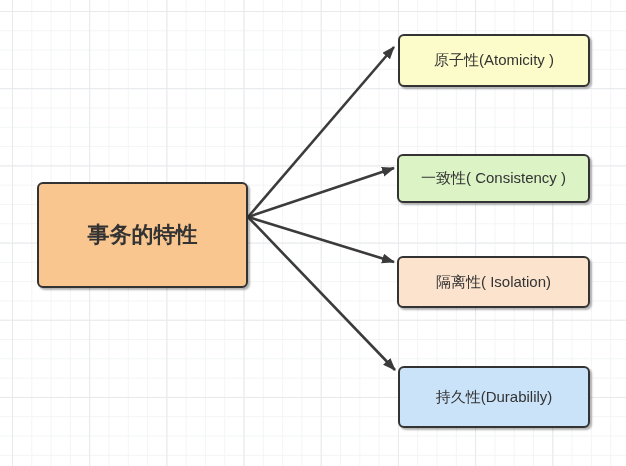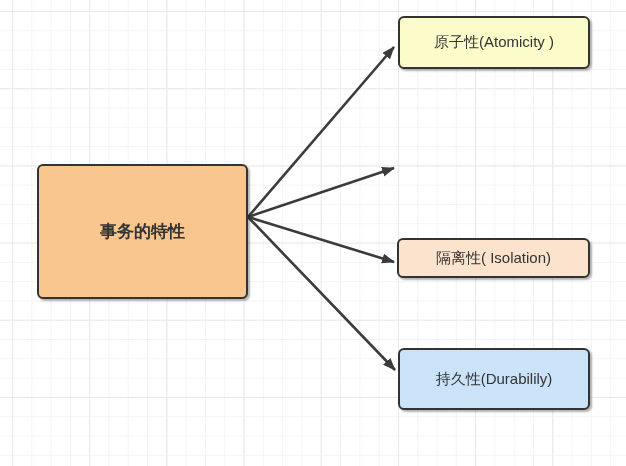--- a/index.html
+++ b/index.html
@@ -31,34 +31,35 @@
     box-sizing: border-box;
     border: 2px solid #333333;
     border-radius: 6px;
     box-shadow: 2px 2px 2px rgba(0,0,0,0.30);
     display: flex;
     align-items: center;
     justify-content: center;
     text-align: center;
     color: #333333;
     cursor: default;
+    margin-top: 18px;
   }
   .node-root {
     left: 37px; top: 164px;
-    width: 211px; height: 135px;
-    font-size: 17px;
+    width: 211px; height: 106px;
+    font-size: 22px;
     font-weight: bold;
   }
   .node-child {
     font-size: 15px;
     font-weight: normal;
   }
   .node-atomicity   { left: 398px; top: 16px;  width: 192px; height: 53px; }
   .node-consistency { left: 397px; top: 136px; width: 193px; height: 49px; }
-  .node-isolation   { left: 397px; top: 238px; width: 193px; height: 40px; }
+  .node-isolation   { left: 397px; top: 238px; width: 193px; height: 52px; }
   .node-durability  { left: 398px; top: 348px; width: 192px; height: 62px; }
   svg.arrows {
     position: absolute;
     left: 0; top: 0;
     width: 626px; height: 466px;
     pointer-events: none;
   }
   svg.arrows line {
     stroke: #3b3b3b;
     stroke-width: 2.6;
@@ -83,20 +84,23 @@
   </svg>
 
   <div class="node node-root" style="background-color: rgb(250, 198, 143);">
     <span>事务的特性</span>
   </div>
 
   <div class="node node-child node-atomicity" style="background-color: rgb(252, 252, 203);">
     <span>原子性(Atomicity )</span>
   </div>
 
+  <div class="node node-child node-consistency" style="background-color: rgb(220, 243, 198);">
+    <span>一致性( Consistency )</span>
+  </div>
 
   <div class="node node-child node-isolation" style="background-color: rgb(251, 227, 205);">
     <span>隔离性( Isolation)</span>
   </div>
 
   <div class="node node-child node-durability" style="background-color: rgb(202, 227, 249);">
     <span>持久性(Durabilily)</span>
   </div>
 
 </div>

